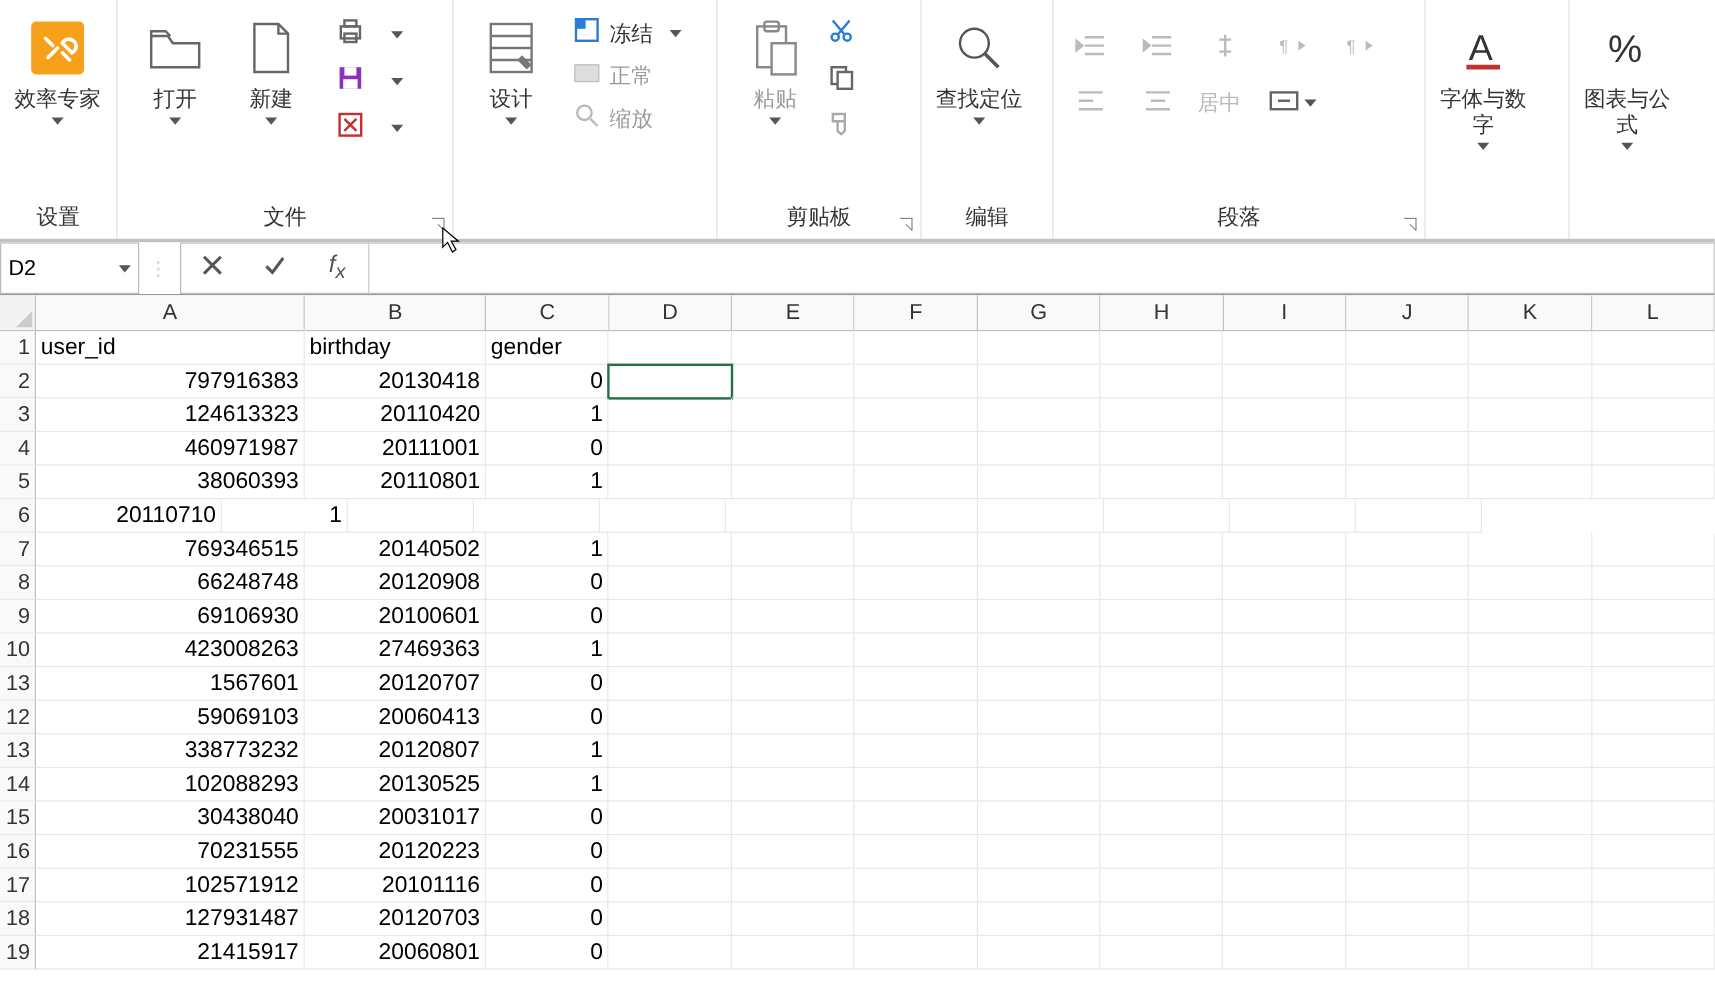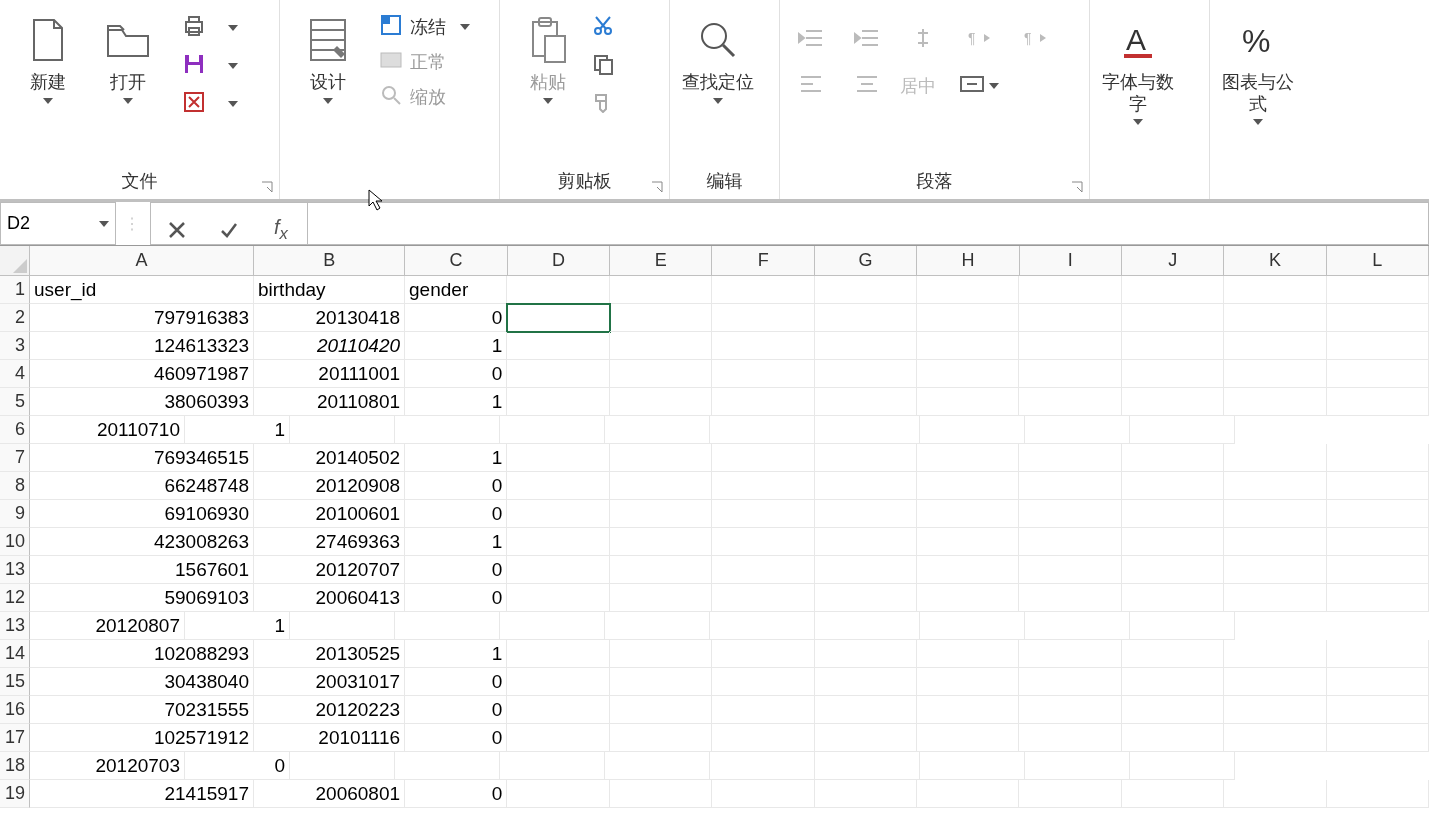--- a/index.html
+++ b/index.html
@@ -27,21 +27,21 @@
   .lbl-inline { font-size:18px; color:#333; display:flex; align-items:center; }
 
   .dlg-launcher { position:absolute; right:4px; bottom:4px; width:14px; height:14px; cursor:pointer; }
   .dlg-launcher svg { display:block; }
 
   
   .formula-bar { display:flex; align-items:stretch; height:44px; border-bottom:1px solid #999; background:#fff; }
   .name-box { width:116px; border:1px solid #bbb; display:flex; align-items:center; padding:0 6px; font-size:18px; }
   .name-box .dd-tri { margin-left:auto; }
   .fb-sep { width:34px; display:flex; align-items:center; justify-content:center; color:#ccc; font-size:16px; letter-spacing:2px;}
-  .fb-btns { display:flex; align-items:flex-end; border:1px solid #bbb; }
+  .fb-btns { display:flex; align-items:center; border:1px solid #bbb; }
   .fb-btn { width:52px; display:flex; align-items:center; justify-content:center; cursor:pointer; }
   .fb-input { flex:1; border:1px solid #bbb; border-left:none; padding:0 8px; font-size:18px; }
 
   
   .sheet { position:absolute; left:0; right:0; top:246px; bottom:0; overflow:hidden; }
   .corner { position:absolute; left:0; top:0; width:30px; height:30px; border-right:1px solid #c0c0c0; border-bottom:1px solid #c0c0c0; background:#f3f3f3; display:flex; align-items:flex-end; justify-content:flex-end; }
   .corner svg { margin:2px; }
   .col-headers { position:absolute; left:30px; right:0; top:0; height:30px; display:flex; }
   .col-h { border-right:1px solid #c0c0c0; border-bottom:1px solid #c0c0c0; background:#f9f9f9; font-size:18px; color:#333; display:flex; align-items:center; justify-content:center; }
   .row-headers { position:absolute; left:0; top:30px; bottom:0; width:30px; }
@@ -56,40 +56,56 @@
   .tri-down { width:0; height:0; border-left:5px solid transparent; border-right:5px solid transparent; border-top:6px solid #555; display:inline-block; }
 
   
   .cursor-img { position:absolute; left:367px; top:188px; pointer-events:none; z-index:100; }
 </style>
 </head>
 <body>
 
 <div class="ribbon">
 
+  <div class="ribbon-group" style="width:98px">
+    <div class="ribbon-group-body">
+      <div class="big-btn">
+        <div class="icon-slot">
+          <svg width="48" height="48" viewBox="0 0 48 48">
+              <rect x="2" y="2" width="44" height="44" rx="4" fill="#f7a11a"></rect>
+              <path d="M16 32 L24 24 M28 20 a6 6 0 1 1 8 8 l-4-4z" stroke="#fff" stroke-width="3" fill="none" stroke-linecap="round"></path>
+              <path d="M14 16 l6 6 M34 34 l-6-6" stroke="#fff" stroke-width="3" stroke-linecap="round"></path>
+            </svg>
+        </div>
+        <div class="lbl">效率专家</div>
+        <div class="dd tri-down"></div>
+      </div>
+    </div>
+    <div class="ribbon-group-label">设置</div>
+  </div>
 
   <div class="ribbon-group" style="width:280px">
     <div class="ribbon-group-body">
+      <div class="big-btn">
+        <div class="icon-slot">
+          <svg width="48" height="40" viewBox="0 0 48 40">
+              <path d="M4 10 h14 l4 6 h22 v20 h-40 z M4 10 v-4 h12 l4 4" fill="none" stroke="#666" stroke-width="2"></path>
+            </svg>
+        </div>
+        <div class="lbl">打开</div>
+        <div class="dd tri-down"></div>
+      </div>
       <div class="big-btn">
         <div class="icon-slot">
           <svg width="40" height="48" viewBox="0 0 40 48">
               <path d="M6 4 h20 l8 8 v32 h-28 z" fill="none" stroke="#666" stroke-width="2"></path>
               <path d="M26 4 v8 h8" fill="none" stroke="#666" stroke-width="2"></path>
             </svg>
         </div>
         <div class="lbl">新建</div>
-        <div class="dd tri-down"></div>
-      </div>
-      <div class="big-btn">
-        <div class="icon-slot">
-          <svg width="48" height="40" viewBox="0 0 48 40">
-              <path d="M4 10 h14 l4 6 h22 v20 h-40 z M4 10 v-4 h12 l4 4" fill="none" stroke="#666" stroke-width="2"></path>
-            </svg>
-        </div>
-        <div class="lbl">打开</div>
         <div class="dd tri-down"></div>
       </div>
       <div class="col-stack" style="margin-left:8px">
         <div class="mini-btn">
           <span><svg width="24" height="24" viewBox="0 0 24 24">
                 <rect x="4" y="8" width="16" height="10" fill="none" stroke="#666" stroke-width="2"></rect>
                 <rect x="7" y="3" width="10" height="5" fill="none" stroke="#666" stroke-width="2"></rect>
                 <rect x="7" y="14" width="10" height="7" fill="none" stroke="#666" stroke-width="2"></rect>
               </svg></span>
           <span class="tri-down" style="margin-left:14px"></span>
@@ -401,21 +417,21 @@
         <div class="cell txt" style="width: 105px;"></div>
         <div class="cell txt" style="width: 105px;"></div>
         <div class="cell txt" style="width: 105px;"></div>
         <div class="cell txt" style="width: 105px;"></div>
         <div class="cell txt" style="width: 105px;"></div>
         <div class="cell txt" style="width: 105px;"></div>
         <div class="cell txt" style="width: 105px;"></div>
       </div>
       <div class="row">
         <div class="cell num" style="width: 230px;">124613323</div>
-        <div class="cell num" style="width: 155px; font-style: italic;">20110420</div>
+        <div class="cell num" style="width: 155px;">20110420</div>
         <div class="cell num" style="width: 105px;">1</div>
         <div class="cell txt" style="width: 105px;"></div>
         <div class="cell txt" style="width: 105px;"></div>
         <div class="cell txt" style="width: 105px;"></div>
         <div class="cell txt" style="width: 105px;"></div>
         <div class="cell txt" style="width: 105px;"></div>
         <div class="cell txt" style="width: 105px;"></div>
         <div class="cell txt" style="width: 105px;"></div>
         <div class="cell txt" style="width: 105px;"></div>
         <div class="cell txt" style="width: 105px;"></div>
@@ -539,20 +555,21 @@
         <div class="cell txt" style="width: 105px;"></div>
         <div class="cell txt" style="width: 105px;"></div>
         <div class="cell txt" style="width: 105px;"></div>
         <div class="cell txt" style="width: 105px;"></div>
         <div class="cell txt" style="width: 105px;"></div>
         <div class="cell txt" style="width: 105px;"></div>
         <div class="cell txt" style="width: 105px;"></div>
         <div class="cell txt" style="width: 105px;"></div>
       </div>
       <div class="row">
+        <div class="cell num" style="width: 230px;">338773232</div>
         <div class="cell num" style="width: 155px;">20120807</div>
         <div class="cell num" style="width: 105px;">1</div>
         <div class="cell txt" style="width: 105px;"></div>
         <div class="cell txt" style="width: 105px;"></div>
         <div class="cell txt" style="width: 105px;"></div>
         <div class="cell txt" style="width: 105px;"></div>
         <div class="cell txt" style="width: 105px;"></div>
         <div class="cell txt" style="width: 105px;"></div>
         <div class="cell txt" style="width: 105px;"></div>
         <div class="cell txt" style="width: 105px;"></div>
@@ -608,20 +625,21 @@
         <div class="cell txt" style="width: 105px;"></div>
         <div class="cell txt" style="width: 105px;"></div>
         <div class="cell txt" style="width: 105px;"></div>
         <div class="cell txt" style="width: 105px;"></div>
         <div class="cell txt" style="width: 105px;"></div>
         <div class="cell txt" style="width: 105px;"></div>
         <div class="cell txt" style="width: 105px;"></div>
         <div class="cell txt" style="width: 105px;"></div>
       </div>
       <div class="row">
+        <div class="cell num" style="width: 230px;">127931487</div>
         <div class="cell num" style="width: 155px;">20120703</div>
         <div class="cell num" style="width: 105px;">0</div>
         <div class="cell txt" style="width: 105px;"></div>
         <div class="cell txt" style="width: 105px;"></div>
         <div class="cell txt" style="width: 105px;"></div>
         <div class="cell txt" style="width: 105px;"></div>
         <div class="cell txt" style="width: 105px;"></div>
         <div class="cell txt" style="width: 105px;"></div>
         <div class="cell txt" style="width: 105px;"></div>
         <div class="cell txt" style="width: 105px;"></div>

